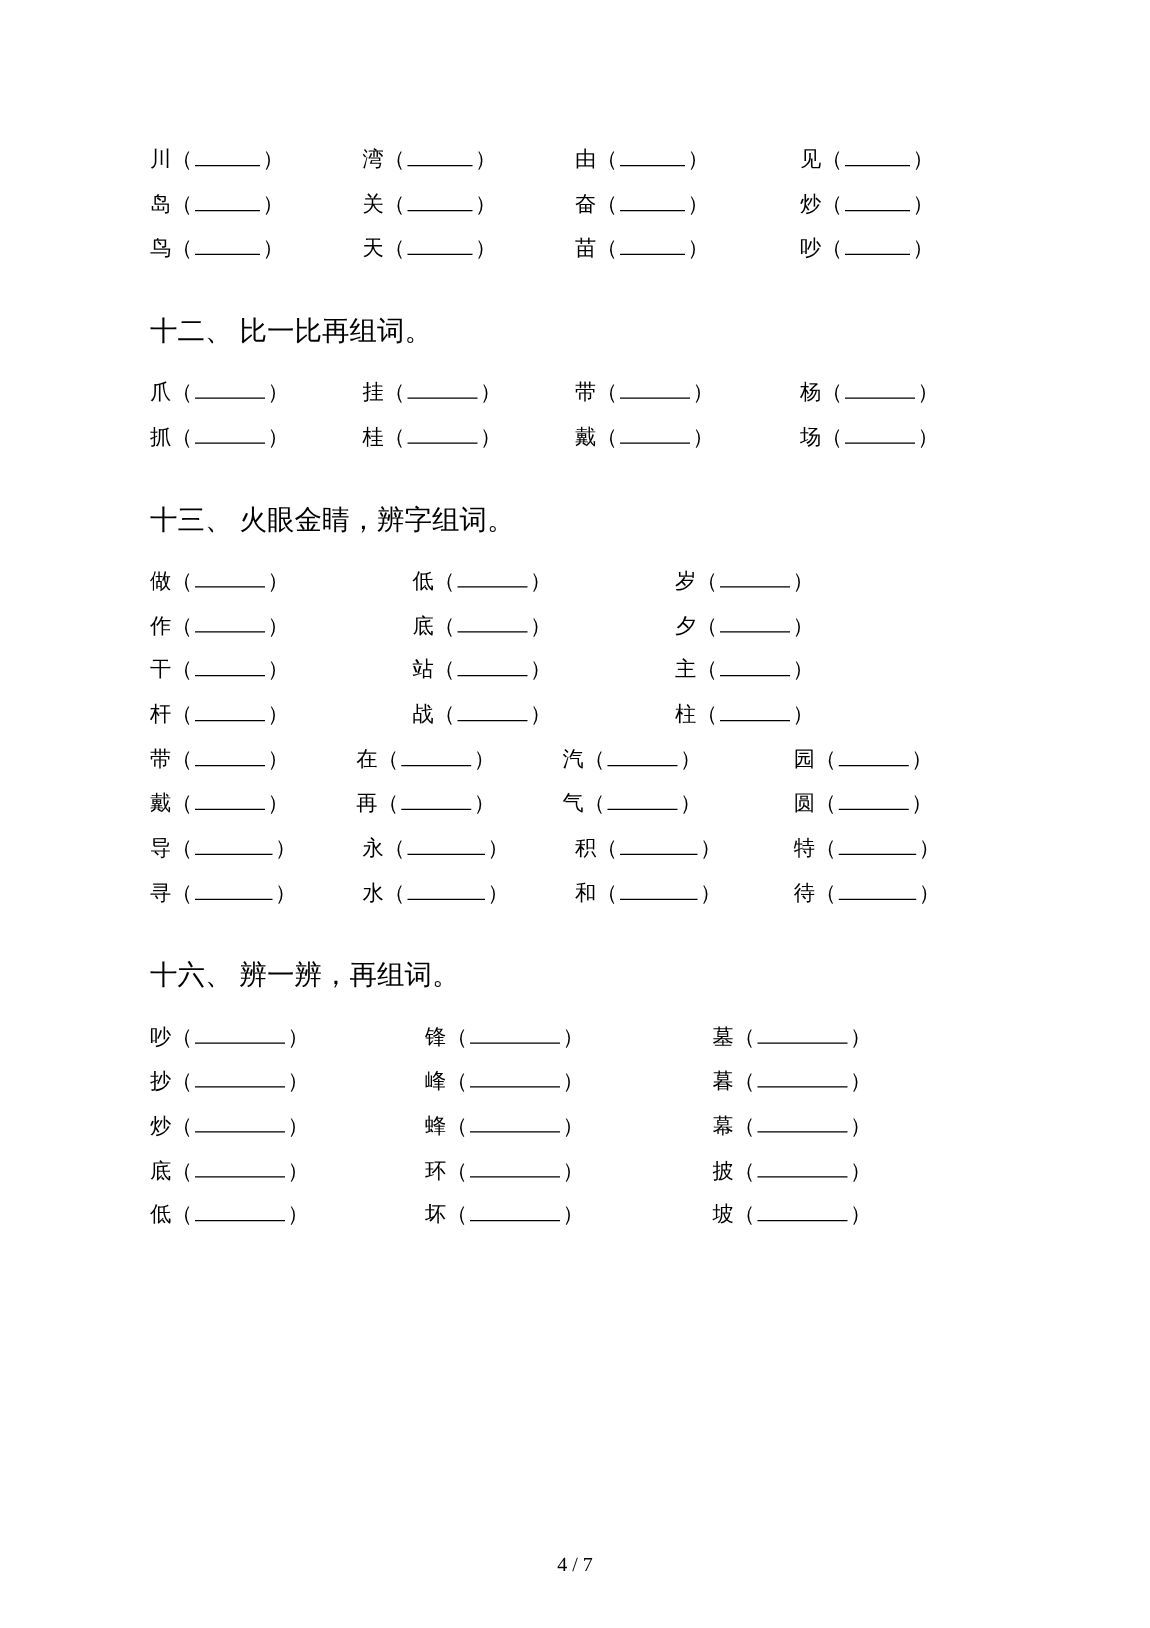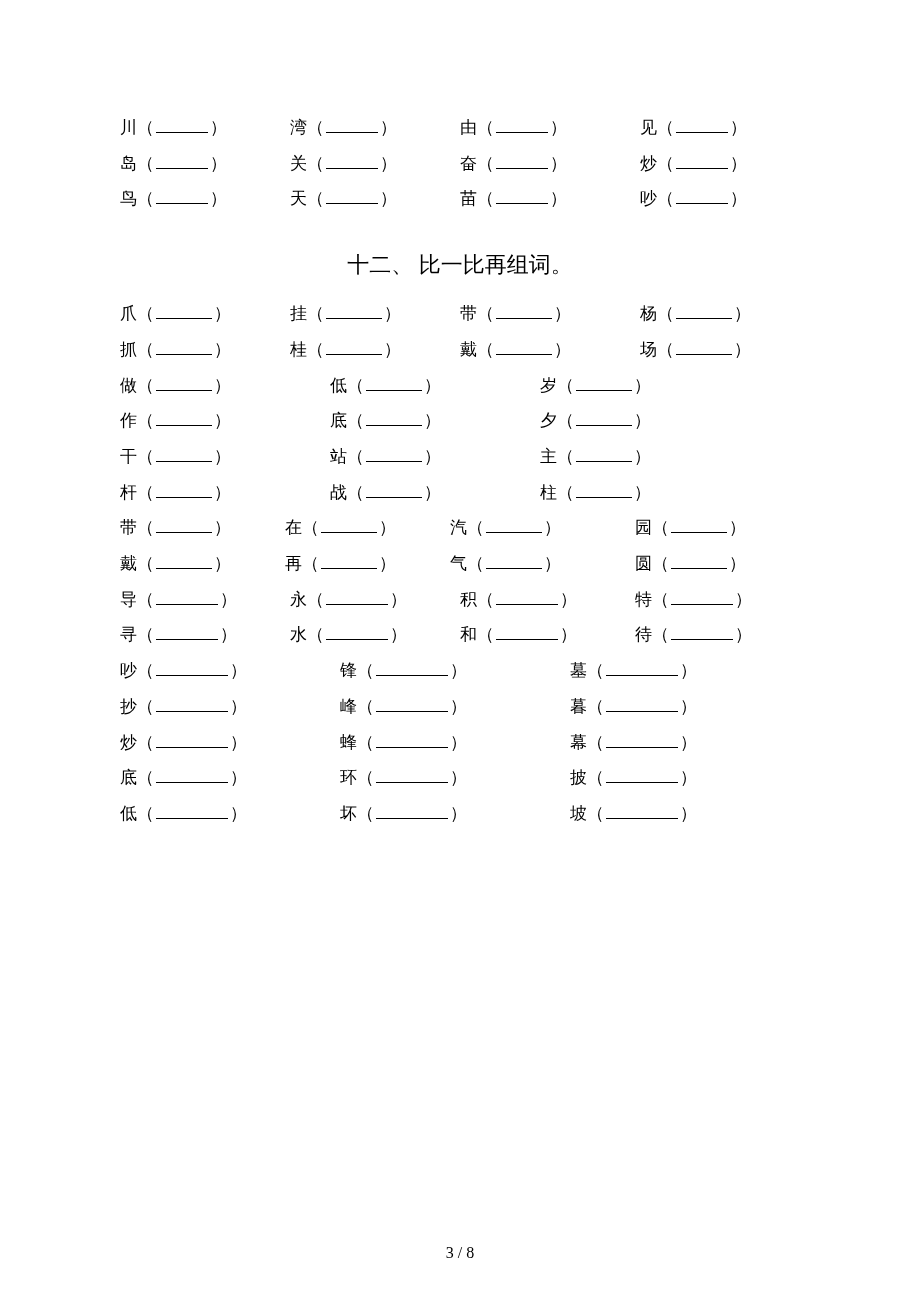--- a/index.html
+++ b/index.html
@@ -13,21 +13,20 @@
     box-sizing: border-box;
     position: relative;
   }
   .page {
     padding: 110px 120px 40px 120px;
   }
   .section-heading {
     font-size: 22px;
     margin: 30px 0 14px 0;
     line-height: 1.6;
-    text-align: center;
   }
   .row {
     display: flex;
     font-size: 17px;
     line-height: 2.1;
   }
   .cell {
     flex: 0 0 auto;
     white-space: nowrap;
   }
@@ -76,20 +75,21 @@
       <div class="cell" style="width: 170px;"><span class="char">挂</span>（<span class="blank" style="width: 56px;"></span>）</div>
       <div class="cell" style="width: 180px;"><span class="char">带</span>（<span class="blank" style="width: 56px;"></span>）</div>
       <div class="cell" style="width: 170px;"><span class="char">杨</span>（<span class="blank" style="width: 56px;"></span>）</div>
     </div>
     <div class="row">
       <div class="cell" style="width: 170px;"><span class="char">抓</span>（<span class="blank" style="width: 56px;"></span>）</div>
       <div class="cell" style="width: 170px;"><span class="char">桂</span>（<span class="blank" style="width: 56px;"></span>）</div>
       <div class="cell" style="width: 180px;"><span class="char">戴</span>（<span class="blank" style="width: 56px;"></span>）</div>
       <div class="cell" style="width: 170px;"><span class="char">场</span>（<span class="blank" style="width: 56px;"></span>）</div>
     </div>
+    <div class="section-heading">十三、 火眼金睛，辨字组词。</div>
     <div class="row">
       <div class="cell" style="width: 210px;"><span class="char">做</span>（<span class="blank" style="width: 56px;"></span>）</div>
       <div class="cell" style="width: 210px;"><span class="char">低</span>（<span class="blank" style="width: 56px;"></span>）</div>
       <div class="cell" style="width: 210px;"><span class="char">岁</span>（<span class="blank" style="width: 56px;"></span>）</div>
     </div>
     <div class="row">
       <div class="cell" style="width: 210px;"><span class="char">作</span>（<span class="blank" style="width: 56px;"></span>）</div>
       <div class="cell" style="width: 210px;"><span class="char">底</span>（<span class="blank" style="width: 56px;"></span>）</div>
       <div class="cell" style="width: 210px;"><span class="char">夕</span>（<span class="blank" style="width: 56px;"></span>）</div>
     </div>
@@ -120,20 +120,21 @@
       <div class="cell" style="width: 170px;"><span class="char">永</span>（<span class="blank" style="width: 62px;"></span>）</div>
       <div class="cell" style="width: 175px;"><span class="char">积</span>（<span class="blank" style="width: 62px;"></span>）</div>
       <div class="cell" style="width: 170px;"><span class="char">特</span>（<span class="blank" style="width: 62px;"></span>）</div>
     </div>
     <div class="row">
       <div class="cell" style="width: 170px;"><span class="char">寻</span>（<span class="blank" style="width: 62px;"></span>）</div>
       <div class="cell" style="width: 170px;"><span class="char">水</span>（<span class="blank" style="width: 62px;"></span>）</div>
       <div class="cell" style="width: 175px;"><span class="char">和</span>（<span class="blank" style="width: 62px;"></span>）</div>
       <div class="cell" style="width: 170px;"><span class="char">待</span>（<span class="blank" style="width: 62px;"></span>）</div>
     </div>
+    <div class="section-heading">十六、 辨一辨，再组词。</div>
     <div class="row">
       <div class="cell" style="width: 220px;"><span class="char">吵</span>（<span class="blank" style="width: 72px;"></span>）</div>
       <div class="cell" style="width: 230px;"><span class="char">锋</span>（<span class="blank" style="width: 72px;"></span>）</div>
       <div class="cell" style="width: 220px;"><span class="char">墓</span>（<span class="blank" style="width: 72px;"></span>）</div>
     </div>
     <div class="row">
       <div class="cell" style="width: 220px;"><span class="char">抄</span>（<span class="blank" style="width: 72px;"></span>）</div>
       <div class="cell" style="width: 230px;"><span class="char">峰</span>（<span class="blank" style="width: 72px;"></span>）</div>
       <div class="cell" style="width: 220px;"><span class="char">暮</span>（<span class="blank" style="width: 72px;"></span>）</div>
     </div>
@@ -146,13 +147,13 @@
       <div class="cell" style="width: 220px;"><span class="char">底</span>（<span class="blank" style="width: 72px;"></span>）</div>
       <div class="cell" style="width: 230px;"><span class="char">环</span>（<span class="blank" style="width: 72px;"></span>）</div>
       <div class="cell" style="width: 220px;"><span class="char">披</span>（<span class="blank" style="width: 72px;"></span>）</div>
     </div>
     <div class="row">
       <div class="cell" style="width: 220px;"><span class="char">低</span>（<span class="blank" style="width: 72px;"></span>）</div>
       <div class="cell" style="width: 230px;"><span class="char">坏</span>（<span class="blank" style="width: 72px;"></span>）</div>
       <div class="cell" style="width: 220px;"><span class="char">坡</span>（<span class="blank" style="width: 72px;"></span>）</div>
     </div>
   </div>
-<div class="page-num">3 / 8</div>
+<div class="page-num">4 / 7</div>
 
 </body></html>

